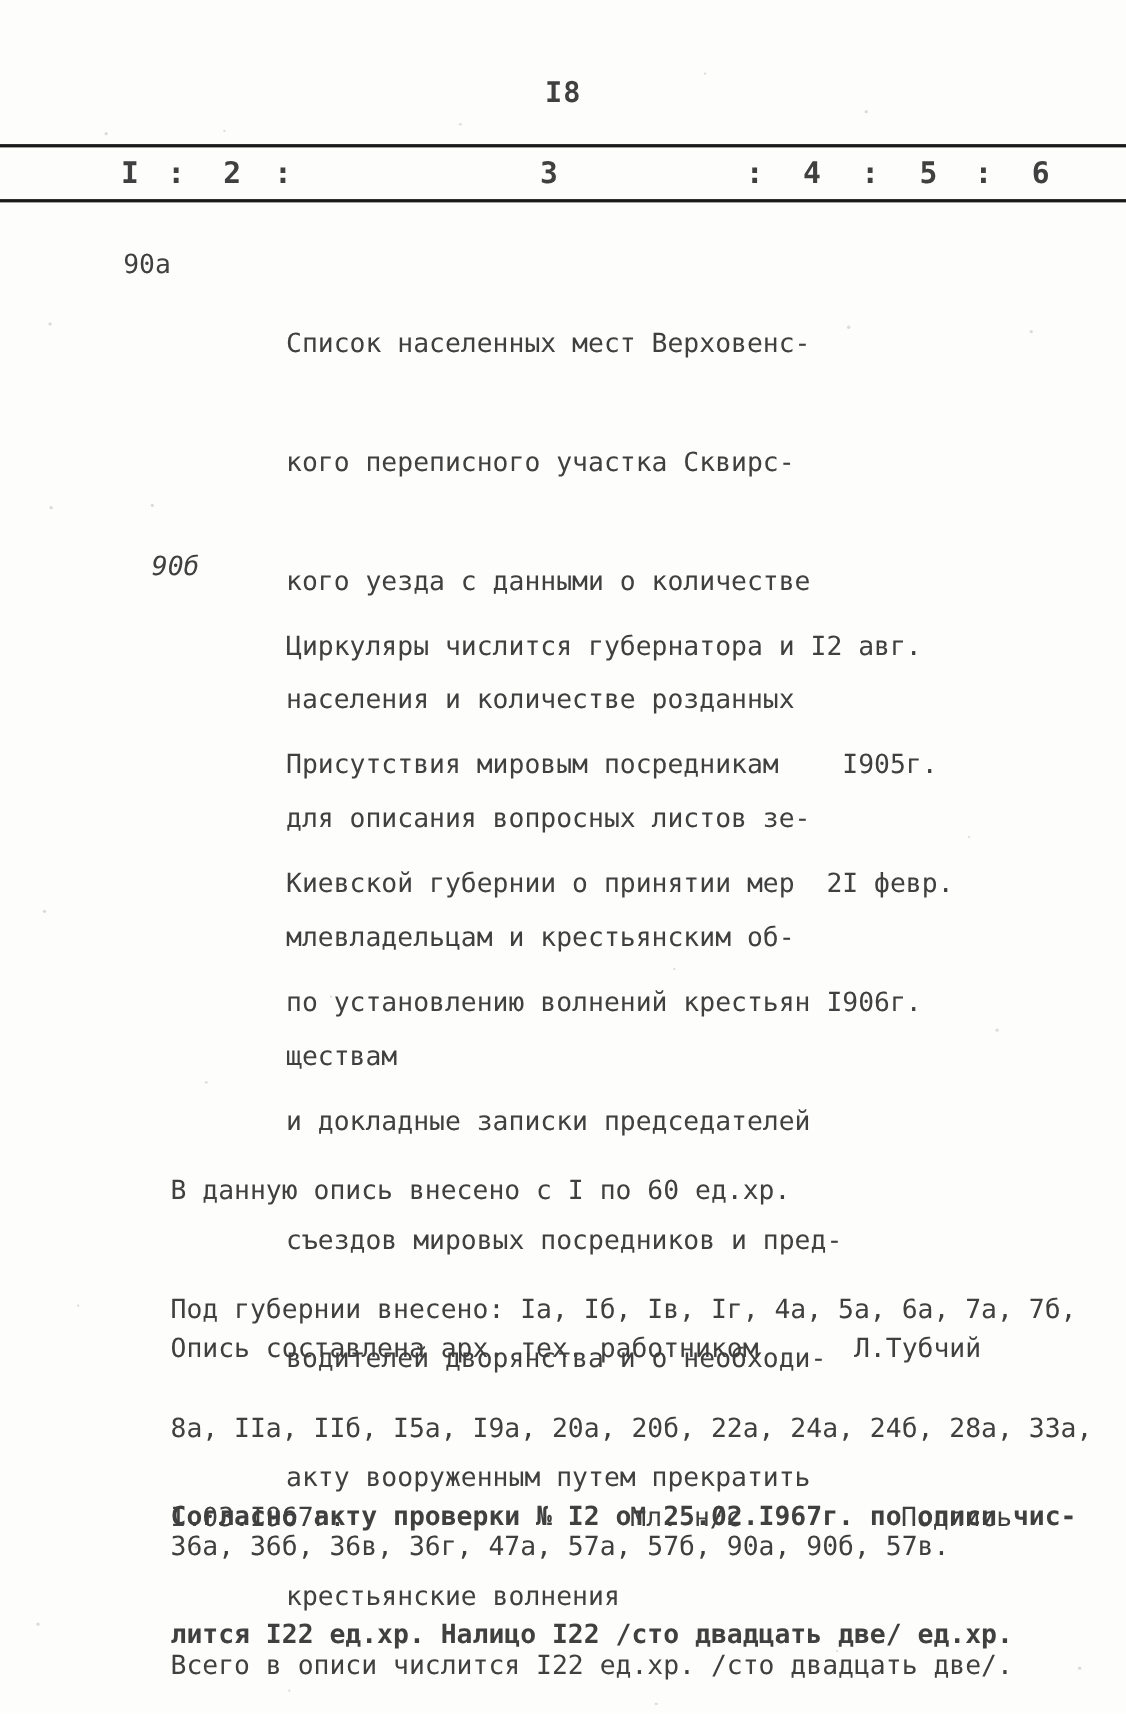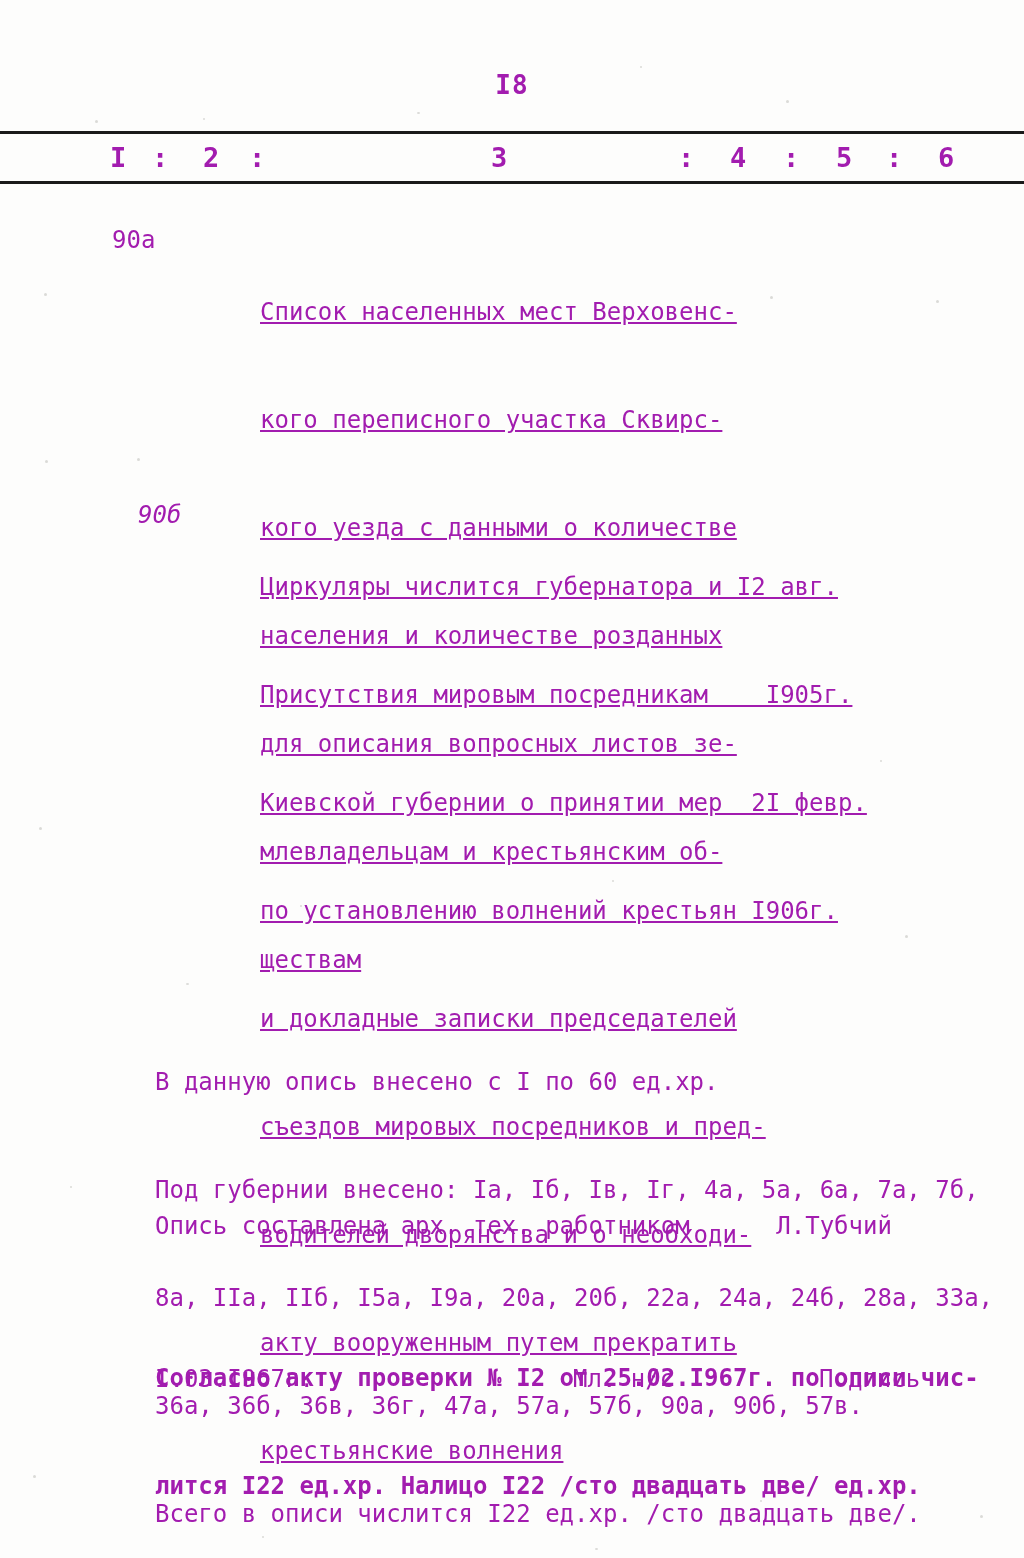--- a/index.html
+++ b/index.html
@@ -7,21 +7,21 @@
     padding: 0;
     background: #ffffff;
   }
   .page {
     position: relative;
     width: 1024px;
     height: 1558px;
     background: #fdfdfc;
     overflow: hidden;
     font-family: "DejaVu Sans Mono", "Liberation Mono", monospace;
-    color: #a21caf;
+    color: #404040;
   }
 
   
   .speckles {
     position: absolute;
     inset: 0;
     pointer-events: none;
     opacity: .5;
   }
   .speck {
@@ -92,21 +92,21 @@
     line-height: 36px;
     white-space: nowrap;
   }
   .entry .body {
     position: absolute;
     top: 0;
     font-size: 24px;
     line-height: 36px;
     white-space: pre;
   }
-  .entry .body .ln { display: block; white-space: pre; text-decoration: underline; }
+  .entry .body .ln { display: block; white-space: pre; }
 
   #entry-90a { top: 222px; }
   #entry-90a .code { left: 112px; }
   #entry-90a .body { left: 260px; }
 
   #entry-90b { top: 497px; }
   #entry-90b .code { left: 138px; font-style: italic; }
   #entry-90b .body { left: 260px; }
 
   

